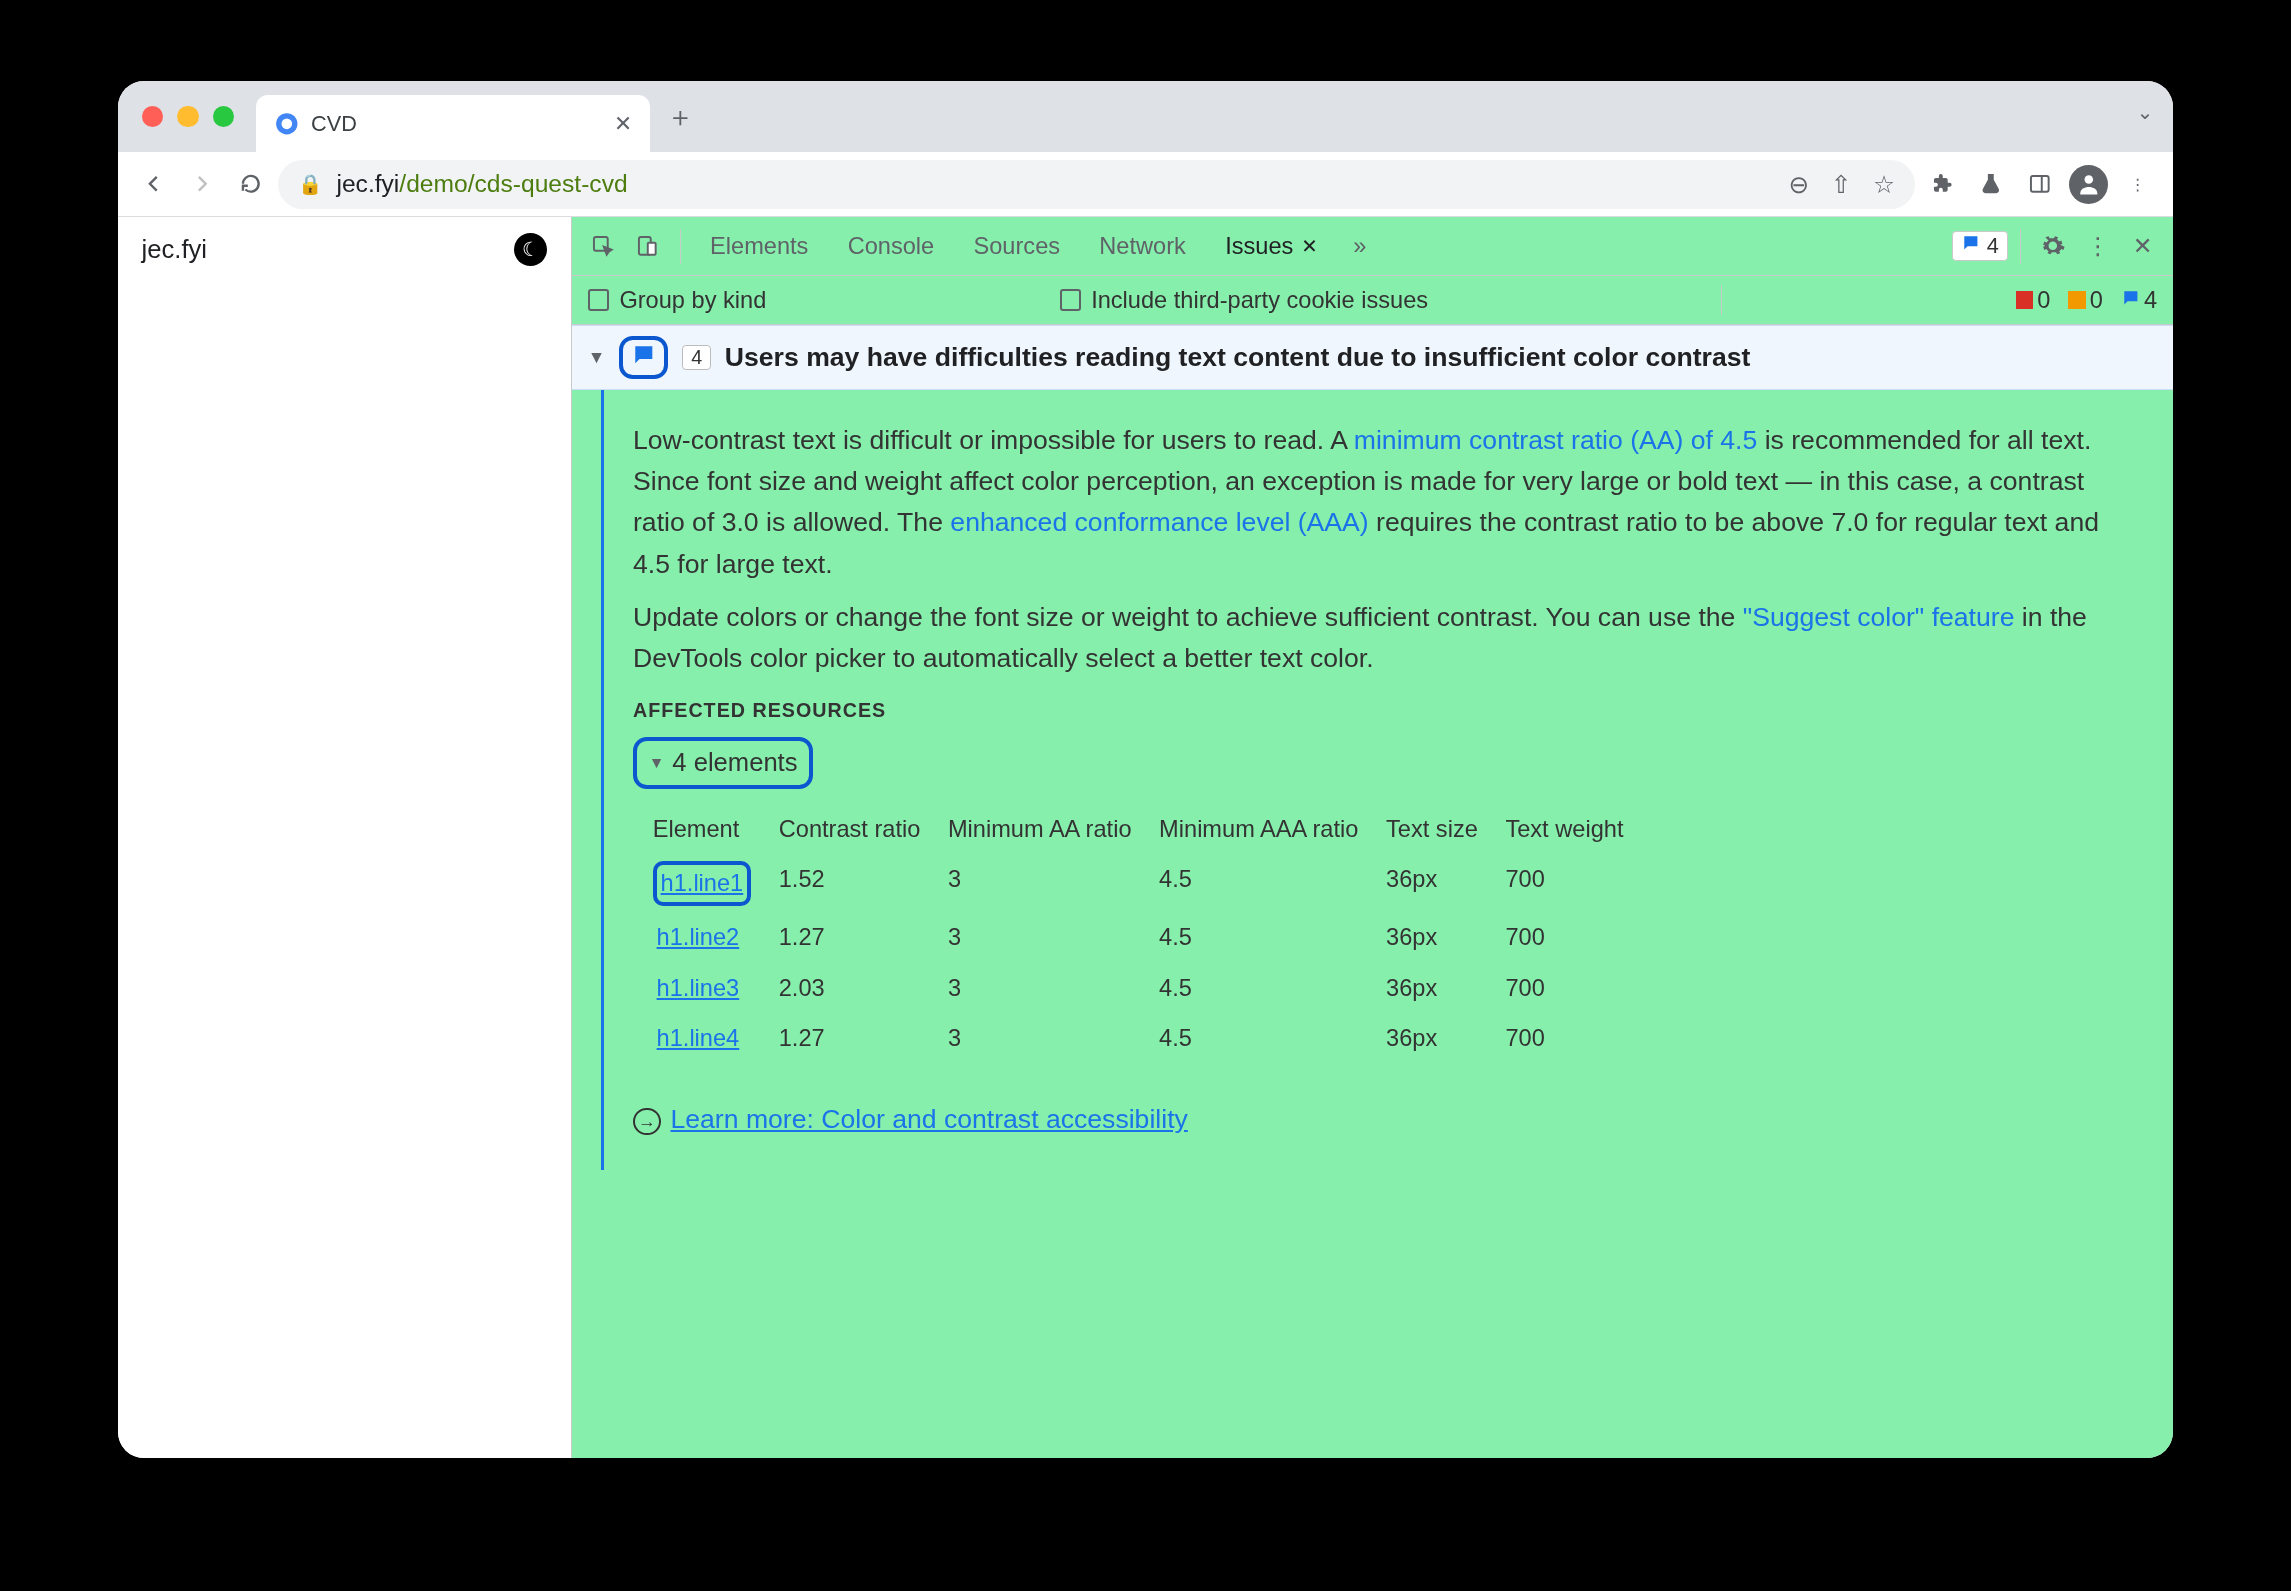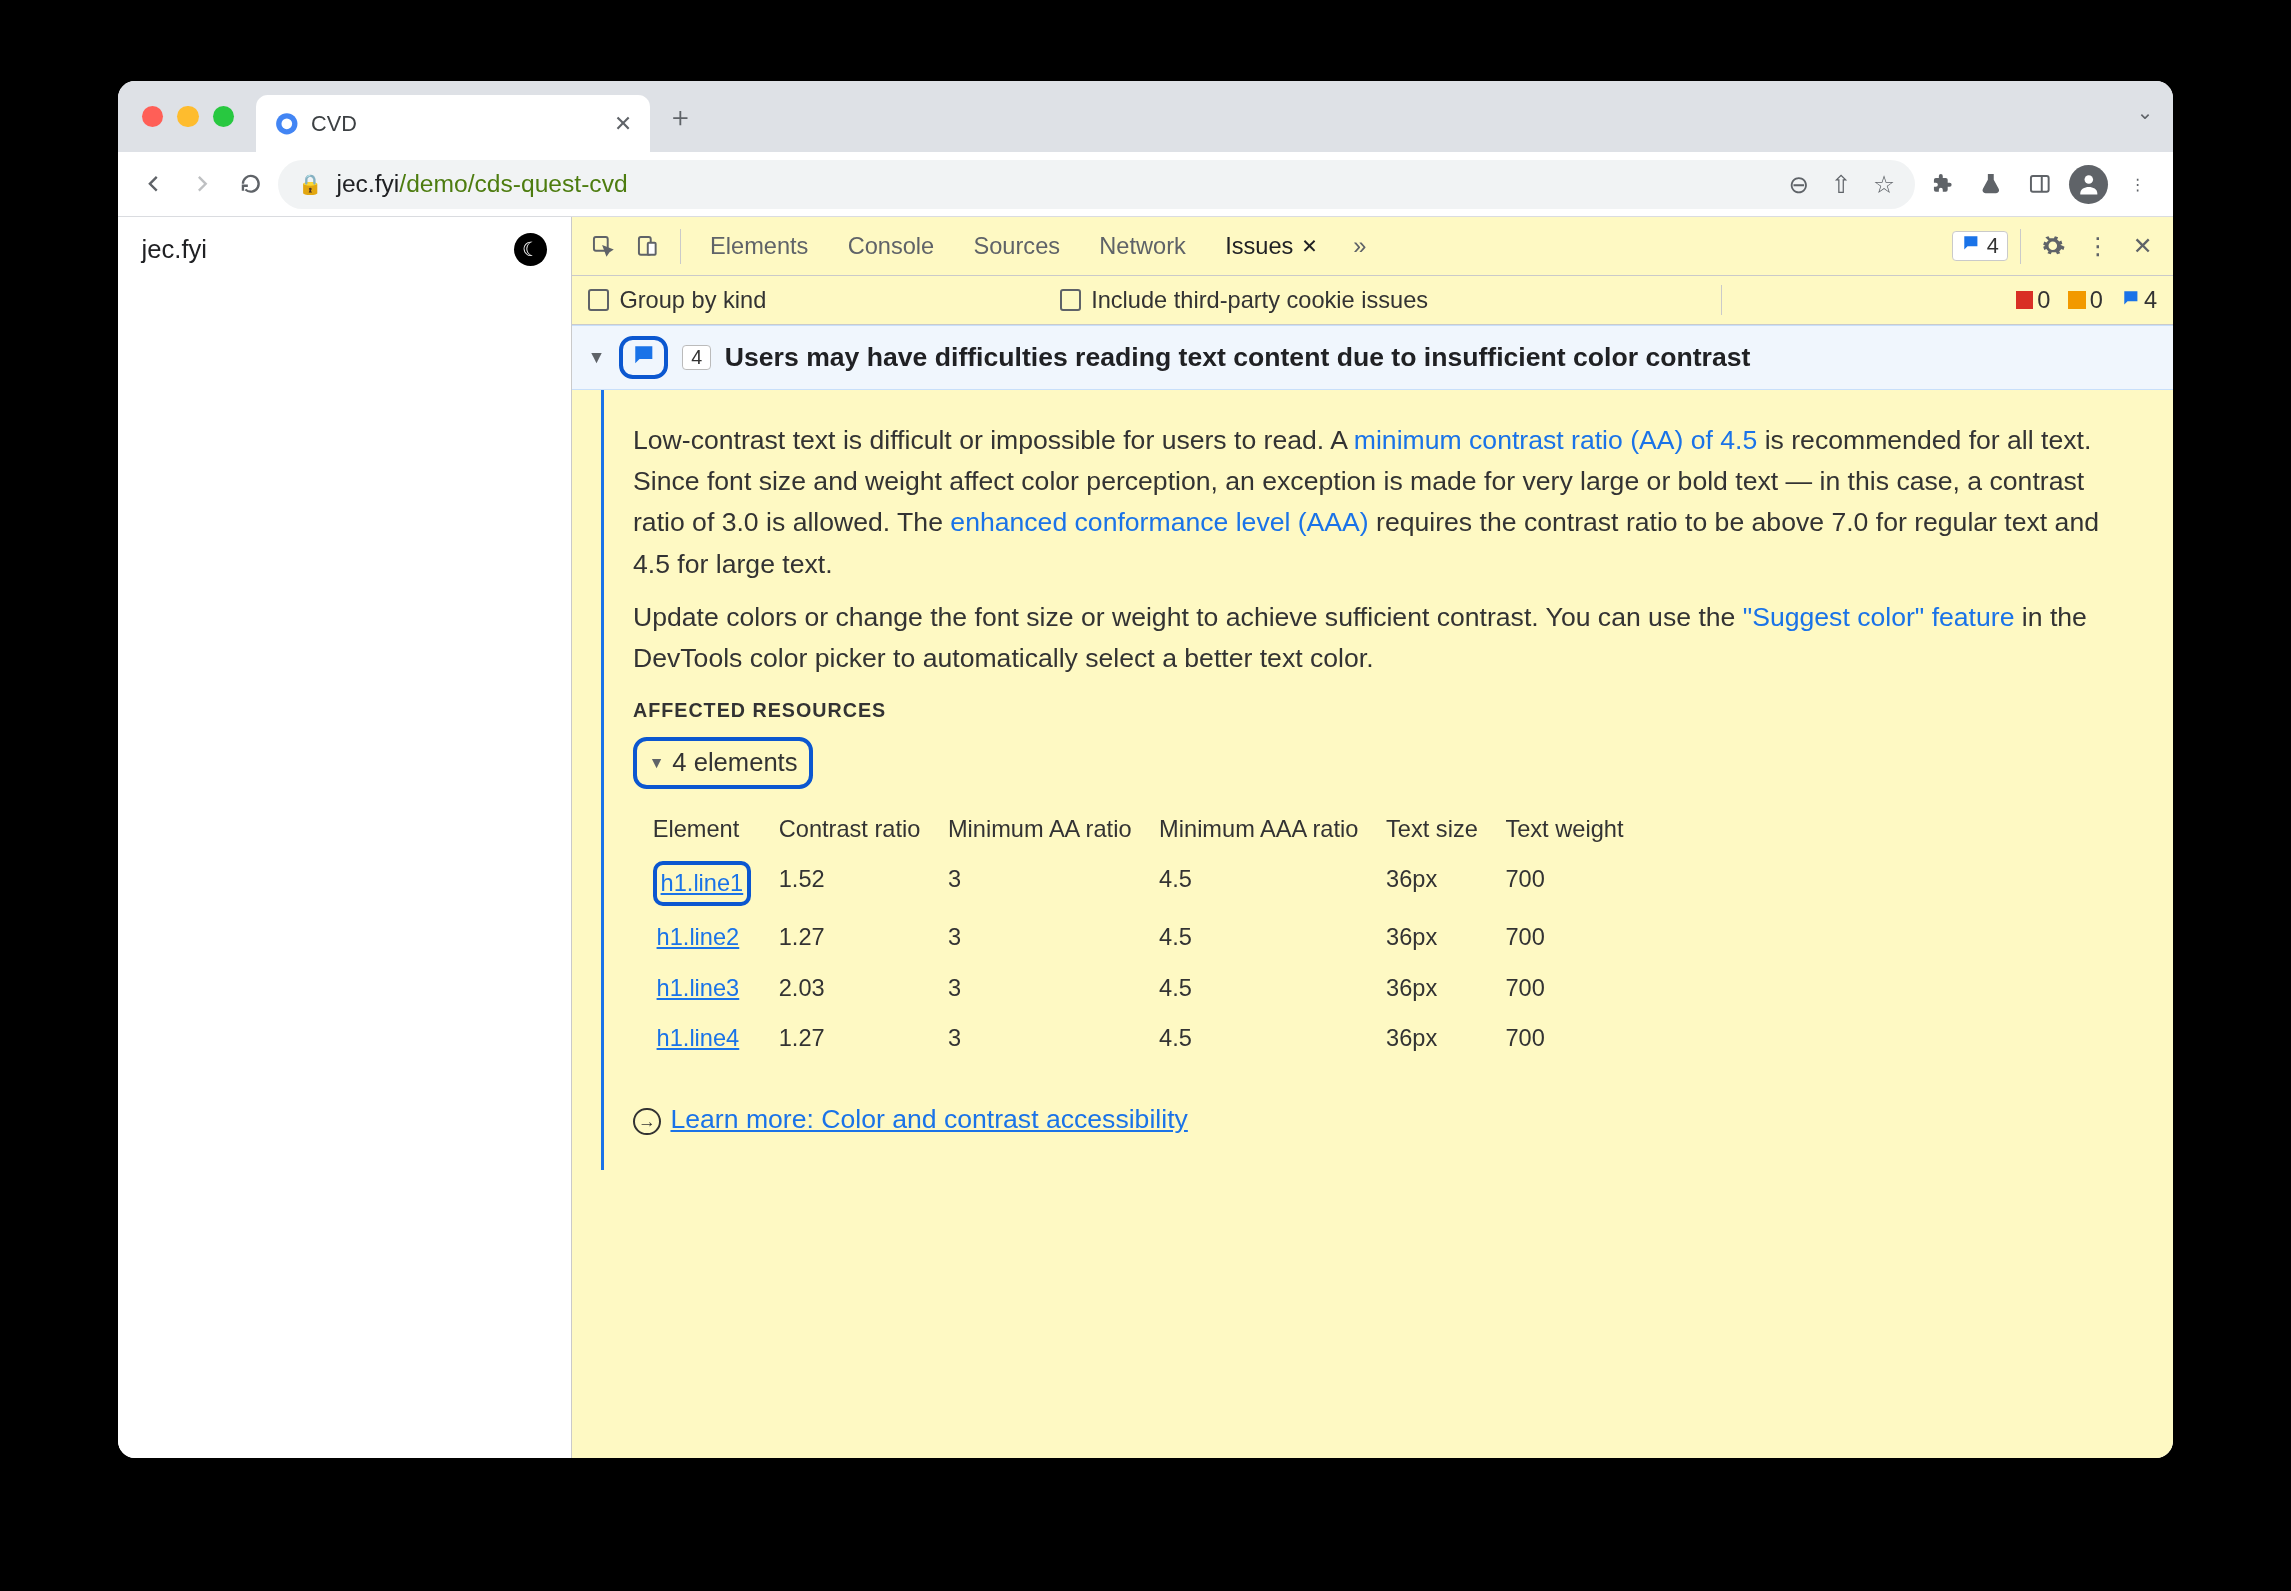--- a/index.html
+++ b/index.html
@@ -13,21 +13,21 @@
   width: 2291px; height: 1592px;
   background: #000;
   position: relative;
   transform-origin: top left;
 }
 .browser-window {
   position: absolute;
   left: 118px; top: 81px;
   width: 2055px; height: 1377px;
   background: #fff;
-  border-radius: 17px;
+  border-radius: 26px;
   box-shadow: 0 29.6px 89px rgba(0,0,0,.5);
   overflow: hidden;
 }
 .mac-shadow { filter: drop-shadow(0 19.7px 59px rgba(0,0,0,.5)); }
 
 .tab-strip {
   height: 71px;
   background: #dee1e6;
   display:flex;
   align-items:flex-end;
@@ -89,21 +89,21 @@
 .page-pane { width: 453px; background:#fff; position:relative; }
 .page-header { display:flex;justify-content:space-between;align-items:center;padding:15.8px 23.6px;font-size:25.6px;color:#202124;}
 .moon { width:33px;height:33px;border-radius:50%;background:#000;display:flex;align-items:center;justify-content:center;color:#fff;font-size:19.7px;}
 .page-words{padding:39px 0;text-align:center;font-size:43px;font-weight:700;}
 .page-words div{display:inline-block;padding:2px 5.9px;margin:19.7px 0;}
 .w1{background:#f8cdd2;color:#f3a0a8;}
 .w2{background:#ffff00;color:#00d100;}
 .w3{background:#ff8c42;color:#ffd9c2;}
 .w4{background:#ffff00;color:#00d100;}
 
-.devtools { flex:1; border-left:1px solid #cacaca; display:flex;flex-direction:column; font-size:23.6px; color:#333; background:#fef9c3;}
+.devtools { flex:1; border-left:1px solid #cacaca; display:flex;flex-direction:column; font-size:23.6px; color:#333; background:#86efac;}
 .dt-tabs {
   height:59px;
   border-bottom:1px solid #cacaca;
   display:flex;
   align-items:center;
   padding:0 9.9px;
   gap:3.9px;
 }
 .dt-ic { width:41px;height:41px;display:flex;align-items:center;justify-content:center;color:#5f6368;}
 .dt-sep{width:1px;height:35px;background:#cacaca;margin:0 7.9px;}

